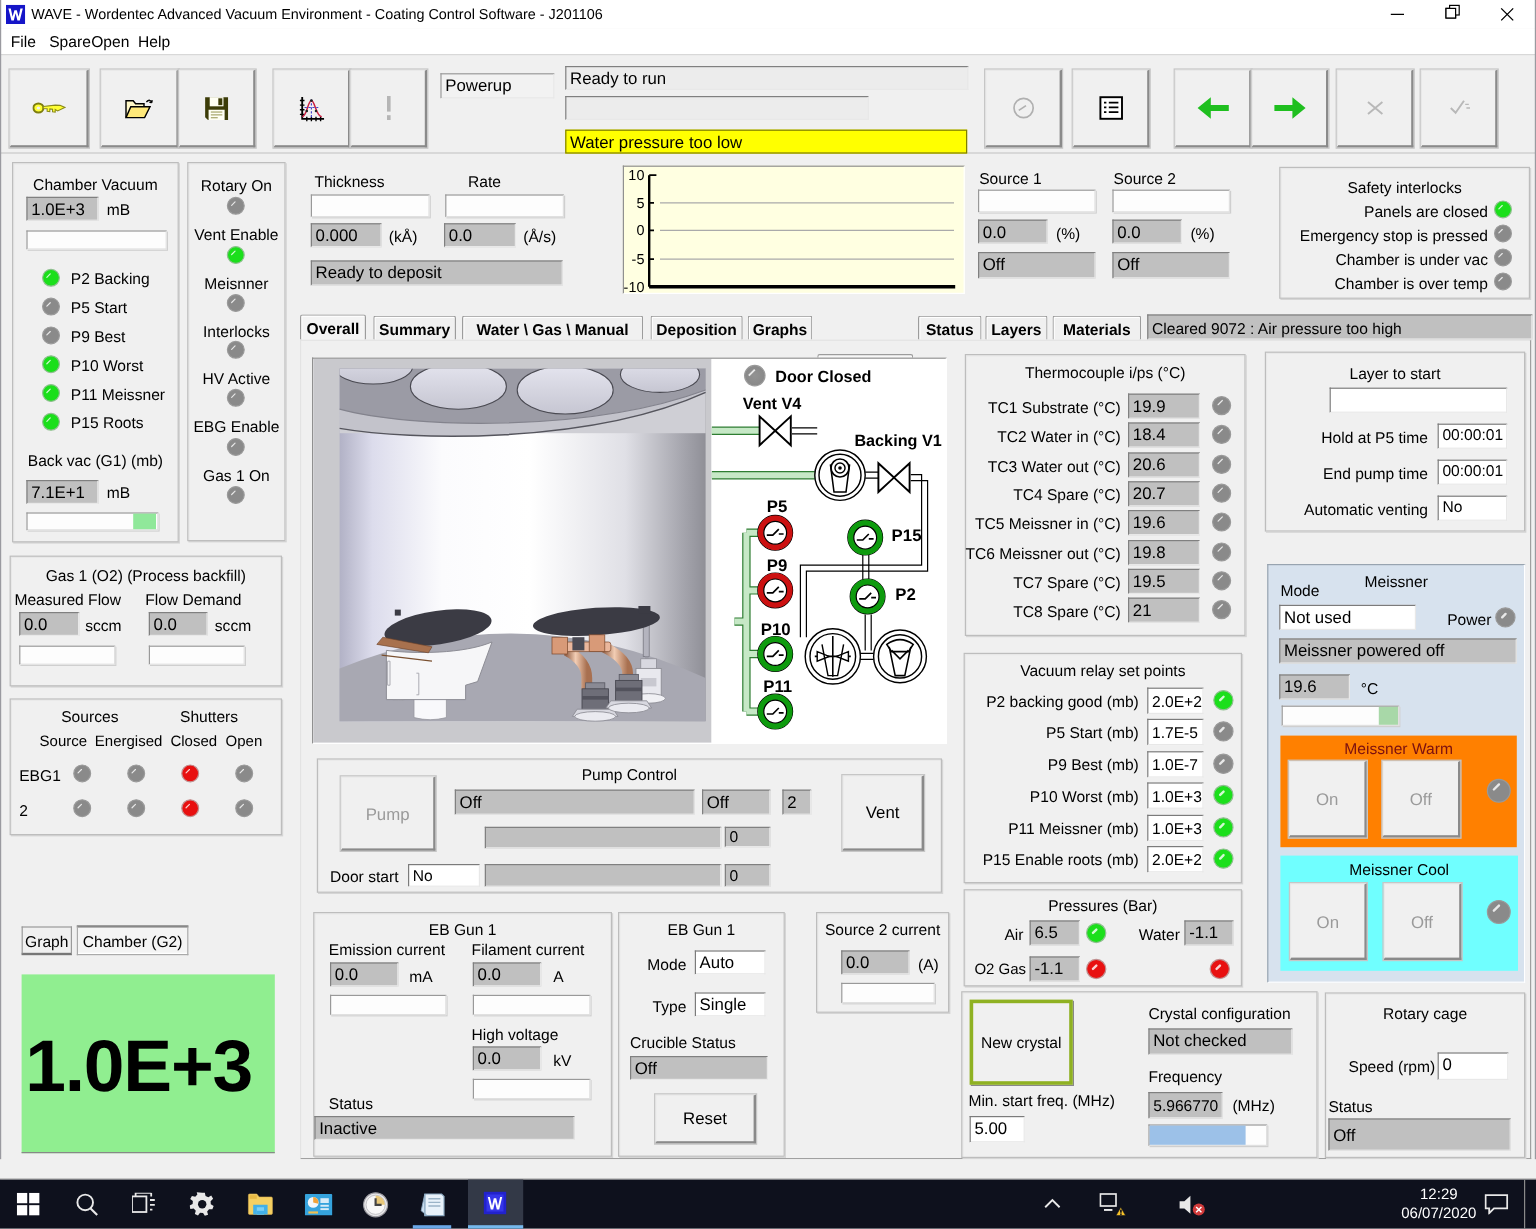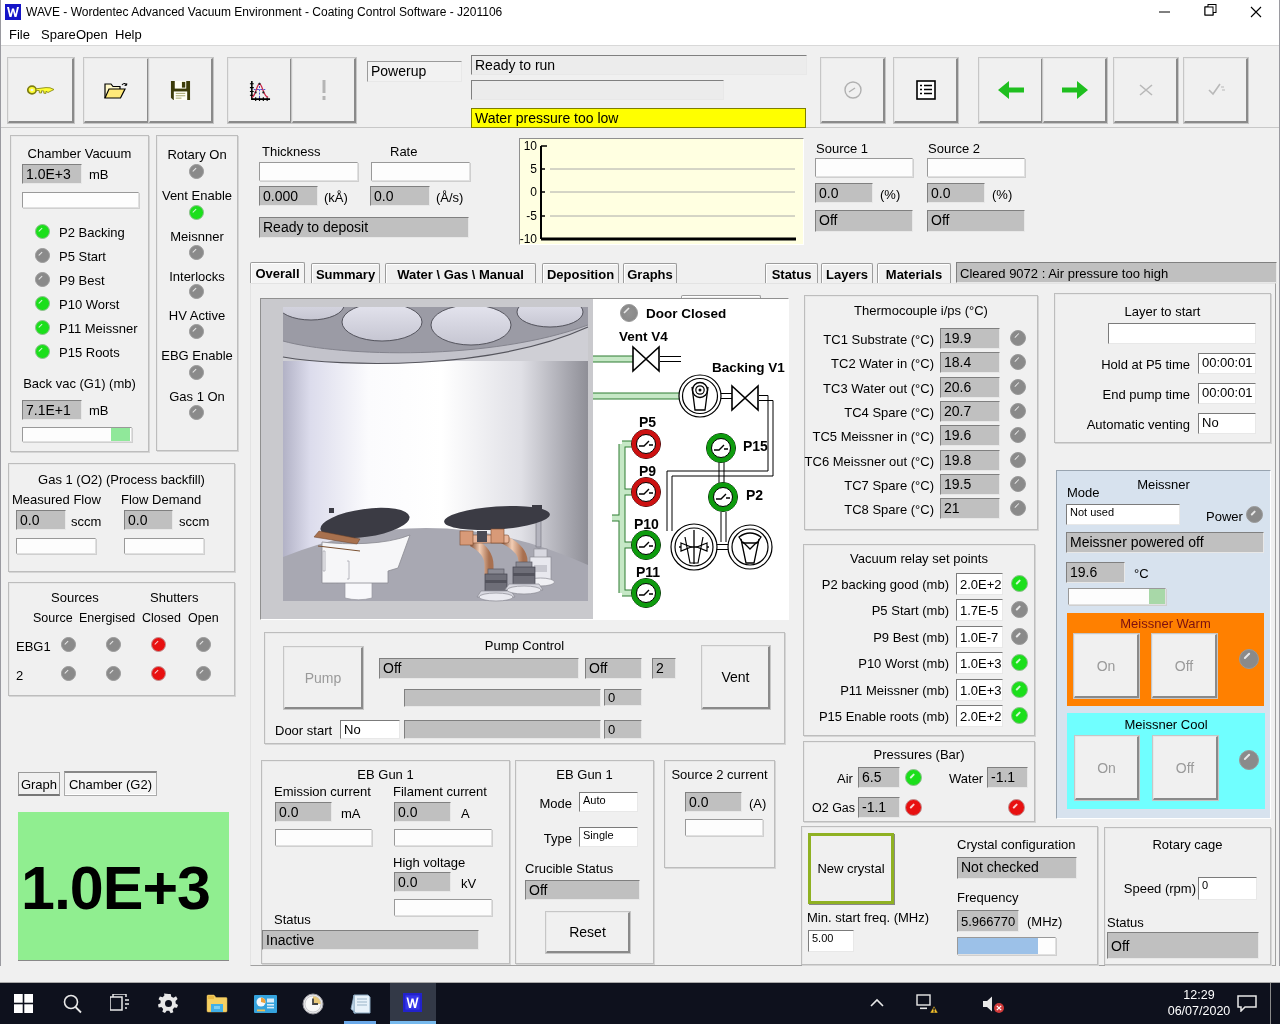--- a/index.html
+++ b/index.html
@@ -15,21 +15,21 @@
 .fld {
   position:absolute; background:#c0c0c0;
   border-top:1px solid #808080; border-left:1px solid #808080;
   border-right:1px solid #e8e8e8; border-bottom:1px solid #e8e8e8;
   font-size:14px; padding:1px 0 0 3px; white-space:nowrap; overflow:hidden;
 }
 .fldw {
   position:absolute; background:#fff;
   border-top:1px solid #7b7b7b; border-left:1px solid #7b7b7b;
   border-right:1px solid #e8e8e8; border-bottom:1px solid #e8e8e8;
-  font-size:11px; padding:1px 0 0 3px; white-space:nowrap; overflow:hidden;
+  font-size:14px; padding:1px 0 0 3px; white-space:nowrap; overflow:hidden;
 }
 .bar {
   position:absolute; background:#fdfdfd;
   border-top:1px solid #999; border-left:1px solid #999;
   border-right:1px solid #e0e0e0; border-bottom:1px solid #e0e0e0;
   box-shadow:1px 1px 0 #cfcfcf;
 }
 .panel {
   position:absolute;
   border:1px solid #bdbdbd;
@@ -281,20 +281,31 @@
 <div class="bar" style="left:815px;top:158px;width:98px;height:19px;"></div>
 <div class="fld" style="left:815px;top:183px;width:58px;height:20px;">0.0</div>
 <div class="lbl" style="left:880px;top:187px;">(%)</div>
 <div class="fld" style="left:815px;top:210px;width:98px;height:22px;">Off</div>
 <div class="lbl" style="left:928px;top:141px;">Source 2</div>
 <div class="bar" style="left:927px;top:158px;width:98px;height:19px;"></div>
 <div class="fld" style="left:927px;top:183px;width:58px;height:20px;">0.0</div>
 <div class="lbl" style="left:992px;top:187px;">(%)</div>
 <div class="fld" style="left:927px;top:210px;width:98px;height:22px;">Off</div>
 
+<div class="panel" style="left:1066px;top:139px;width:209px;height:110px;">
+  <div class="ptitle" style="top:9px;">Safety interlocks</div>
+  <div class="lbl" style="right:34px;top:29px;">Panels are closed</div>
+  <div class="led g" style="left:178px;top:27px;"></div>
+  <div class="lbl" style="right:34px;top:49px;">Emergency stop is pressed</div>
+  <div class="led" style="left:178px;top:47px;"></div>
+  <div class="lbl" style="right:34px;top:69px;">Chamber is under vac</div>
+  <div class="led" style="left:178px;top:67px;"></div>
+  <div class="lbl" style="right:34px;top:89px;">Chamber is over temp</div>
+  <div class="led" style="left:178px;top:87px;"></div>
+</div>
 
 <div class="abs" style="left:250px;top:283px;width:1026px;height:683px;background:#f0f0f0;border-left:1px solid #e3e3e3;border-top:1px solid #e3e3e3;border-right:1px solid #a0a0a0;border-bottom:1px solid #a0a0a0;"></div>
 <div class="abs tab on" style="left:250px;top:262px;width:55px;">Overall</div>
 <div class="abs tab" style="left:311px;top:263px;width:69px;">Summary</div>
 <div class="abs tab" style="left:385px;top:263px;width:151px;">Water \ Gas \ Manual</div>
 <div class="abs tab" style="left:542px;top:263px;width:77px;">Deposition</div>
 <div class="abs tab" style="left:623px;top:263px;width:54px;">Graphs</div>
 <div class="abs tab" style="left:681px;top:263px;width:80px;margin-top:32px;">Long Term</div>
 <div class="abs tab" style="left:765px;top:263px;width:53px;">Status</div>
 <div class="abs tab" style="left:821px;top:263px;width:52px;">Layers</div>
@@ -526,21 +537,21 @@
   <div class="ptitle" style="top:6px;">EB Gun 1</div>
   <div class="lbl" style="right:81px;top:35px;">Mode</div>
   <div class="fldw" style="left:63px;top:31px;width:59px;height:20px;">Auto</div>
   <div class="lbl" style="right:81px;top:70px;">Type</div>
   <div class="fldw" style="left:63px;top:66px;width:59px;height:20px;">Single</div>
   <div class="lbl" style="left:9px;top:100px;">Crucible Status</div>
   <div class="fld" style="left:9px;top:119px;width:115px;height:20px;">Off</div>
   <div class="btn" style="left:30px;top:151px;width:84px;height:41px;">Reset</div>
 </div>
 
-<div class="panel" style="left:664px;top:760px;width:111px;height:108px;">
+<div class="panel" style="left:680px;top:760px;width:111px;height:84px;">
   <div class="ptitle" style="top:6px;">Source 2 current</div>
   <div class="fld" style="left:20px;top:31px;width:57px;height:20px;">0.0</div>
   <div class="lbl" style="left:84px;top:35px;">(A)</div>
   <div class="bar" style="left:20px;top:58px;width:78px;height:17px;"></div>
 </div>
 
 <div class="panel" style="left:804px;top:295px;width:234px;height:235px;">
   <div class="ptitle" style="top:7px;">Thermocouple i/ps (°C)</div>
   <div class="lbl" style="right:103px;top:36px;">TC1 Substrate (°C)</div>
   <div class="fld" style="left:135px;top:32px;width:60px;height:21px;">19.9</div>

